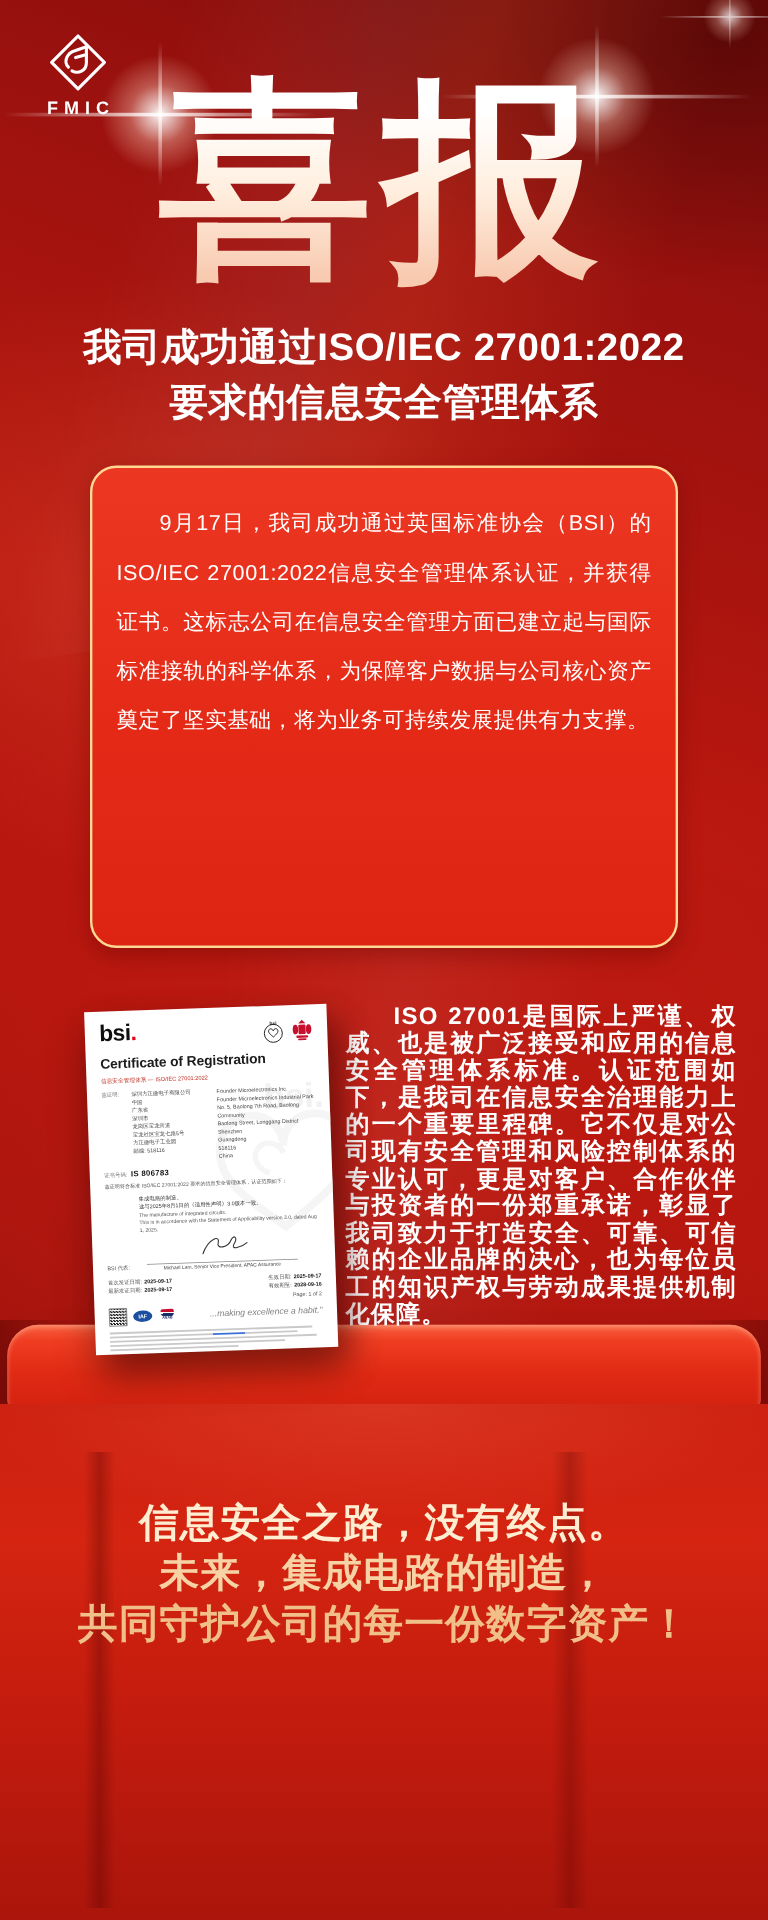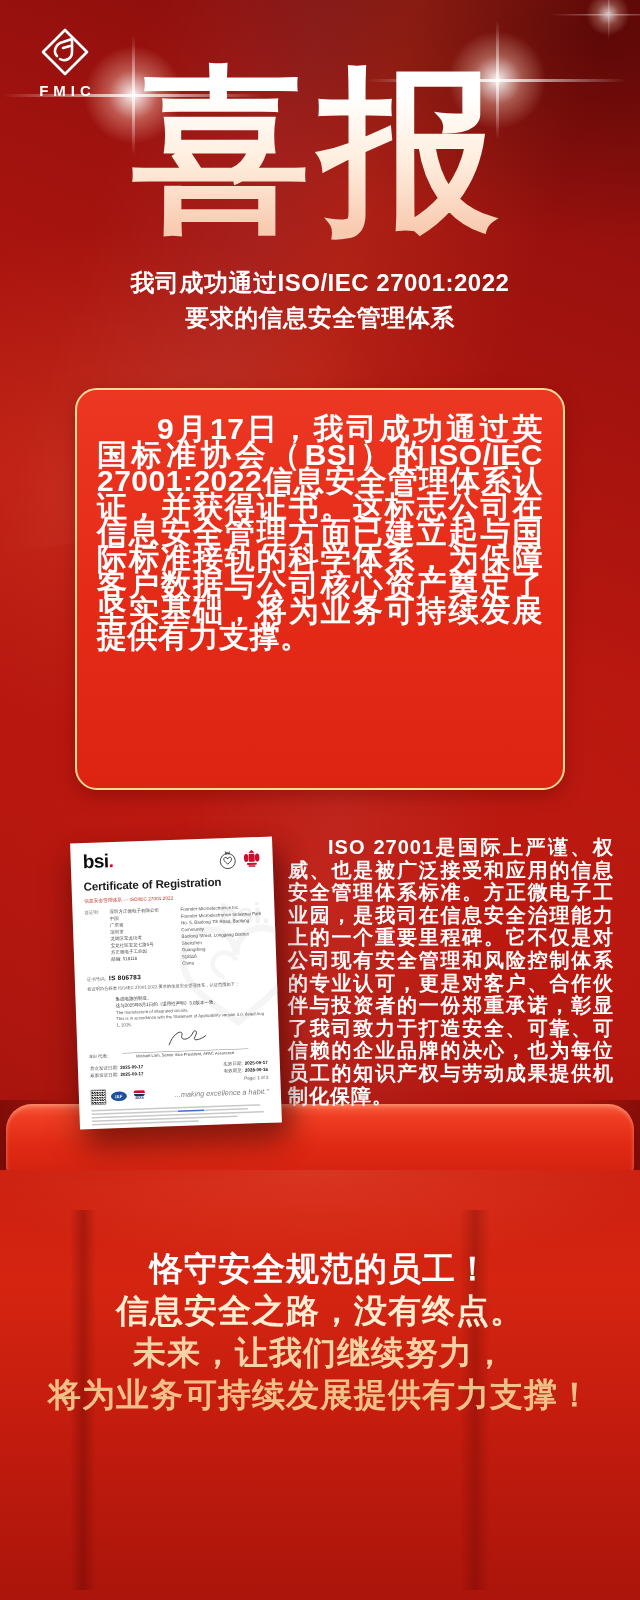--- a/index.html
+++ b/index.html
@@ -42,32 +42,32 @@
 
   
   .title{
     position:absolute;left:0;top:62px;width:100%;margin:0;text-align:center;
     font-size:178px;font-weight:900;letter-spacing:10px;line-height:1.0;
     background:linear-gradient(180deg,#ffffff 18%,#ffeede 55%,#f8cab0 95%);
     -webkit-background-clip:text;background-clip:text;color:transparent;
   }
   
   .subtitle{position:absolute;left:0;top:266px;width:100%;text-align:center;color:#ffffff;
-    font-weight:bold;font-size:24px;line-height:1.45;letter-spacing:.5px;}
+    font-weight:bold;font-size:32px;line-height:1.45;letter-spacing:.5px;}
 
   
   .announce-box{
     position:absolute;left:75px;top:388px;width:490px;height:402px;
     border:2px solid #ffd893;border-radius:22px;
     background:linear-gradient(180deg,#ec3722 0%,#e42a17 55%,#dd2413 100%);
     padding:26px 20px 0 20px;
     box-shadow:0 6px 18px rgba(90,0,0,.35);
   }
   .announce-box p{
-    margin:0 0 22px 0;color:#ffffff;font-weight:bold;font-size:30px;line-height:26px;
+    margin:0 0 22px 0;color:#ffffff;font-weight:normal;font-size:18px;line-height:41px;
     text-align:justify;text-indent:2em;letter-spacing:.5px;
   }
 
   
   .certificate{
     position:absolute;left:75px;top:840px;width:202px;height:286px;background:#ffffff;
     transform:rotate(-2deg);z-index:3;overflow:hidden;
     box-shadow:10px 14px 26px rgba(70,0,0,.45), 0 18px 34px rgba(0,0,0,.25);
   }
   .cert-inner{position:relative;width:404px;height:572px;transform:scale(.5);transform-origin:top left;
@@ -295,22 +295,21 @@
           <div class="stripe" style="width:95%"></div>
           <div class="stripe blue" style="width:88%"></div>
           <div class="stripe" style="width:97%"></div>
           <div class="stripe" style="width:82%"></div>
           <div class="stripe" style="width:60%"></div>
         </div>
       </div>
     </div>
   </div>
 
-  <p class="significance">ISO 27001是国际上严谨、权威、也是被广泛接受和应用的信息安全管理体系标准。方正微电子工业园，是我司在信息安全治理能力上的一个重要里程碑。它不仅是对公司现有安全管理和风险控制体系的专业认可，更是对客户、合作伙伴与投资者的一份郑重承诺，彰显了我司致力于打造安全、可靠、可信赖的企业品牌的决心，也为每位员工的知识产权与劳动成果提供机制化保障。</p>
+  <p class="significance">ISO 27001是国际上严谨、权威、也是被广泛接受和应用的信息安全管理体系标准。认证范围如下，是我司在信息安全治理能力上的一个重要里程碑。它不仅是对公司现有安全管理和风险控制体系的专业认可，更是对客户、合作伙伴与投资者的一份郑重承诺，彰显了我司致力于打造安全、可靠、可信赖的企业品牌的决心，也为每位员工的知识产权与劳动成果提供机制化保障。</p>
 
   <footer class="footer">
-    <div class="f2">恪守安全规范的员工！</div>
     <div class="f3">信息安全之路，没有终点。</div>
-    <div class="f4">未来，让我们继续努力，</div>
-    <div class="f5">将为业务可持续发展提供有力支撑！</div>
+    <div class="f4">未来，集成电路的制造，</div>
+    <div class="f5">共同守护公司的每一份数字资产！</div>
   </footer>
 
 </div>
 
 </body></html>

